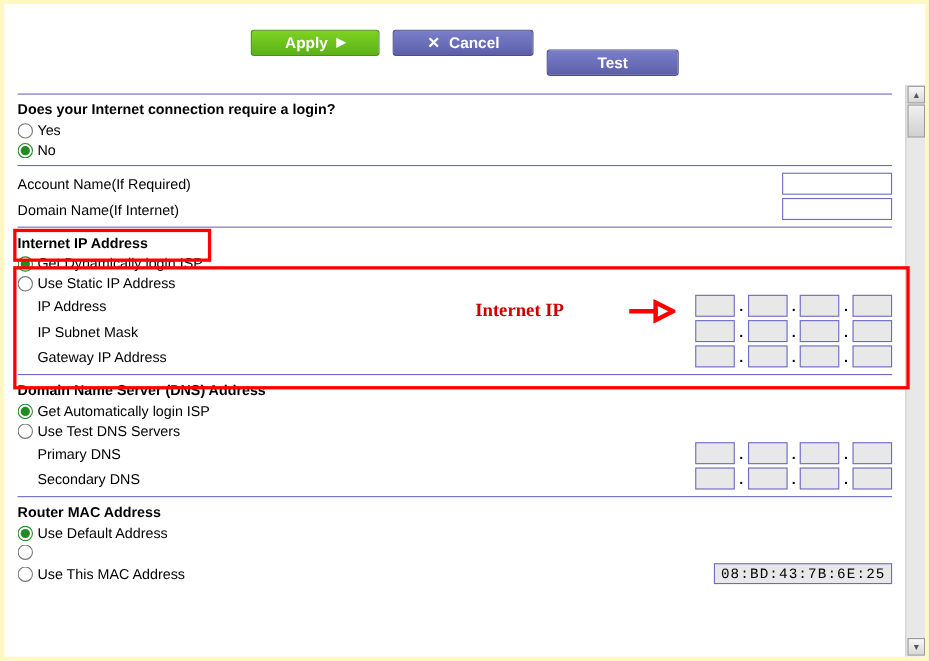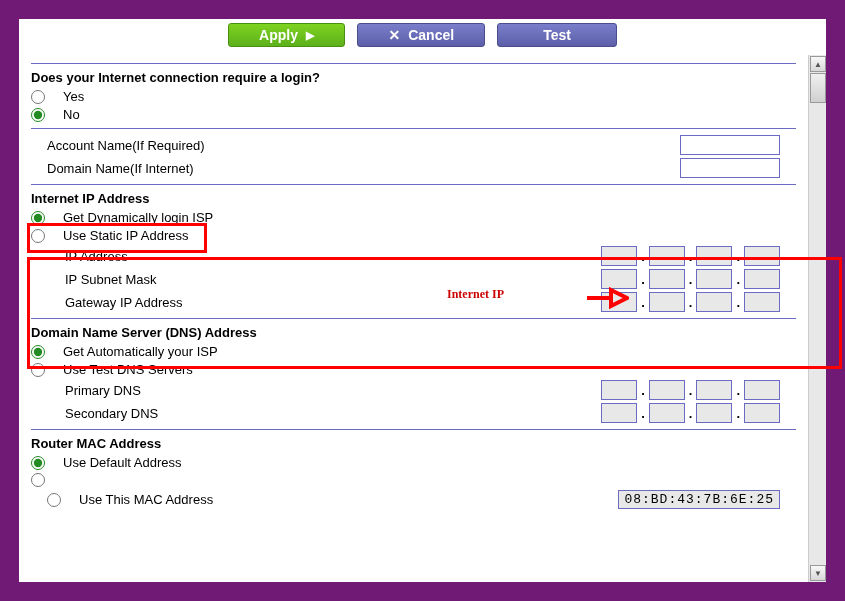--- a/index.html
+++ b/index.html
@@ -1,52 +1,52 @@
 <!DOCTYPE html>
 <html><head>
 <meta charset="utf-8">
 <style>
 * { box-sizing: border-box; margin: 0; padding: 0; }
 body { font-family: Arial, sans-serif; font-size: 13px; background: #333; }
-.outer-frame { background: #701a75; padding: 19px; width: 845px; height: 601px; position: relative; }
+.outer-frame { background: #fef9c3; padding: 4px; width: 845px; height: 601px; position: relative; }
 .window { background: #fff; width: 100%; height: 100%; position: relative; display: flex; flex-direction: column; }
 .button-bar { display: flex; gap: 12px; padding: 4px 0 8px 0; justify-content: center; align-items: center; background: #fff; }
 .btn { border: none; padding: 3px 30px; font-size: 14px; font-weight: bold; color: #fff; border-radius: 3px; cursor: pointer; display: inline-flex; align-items: center; gap: 8px; }
 .btn-apply { background: linear-gradient(to bottom, #7ed321, #5cb01a); border: 1px solid #4a9010; }
 .btn-cancel, .btn-test { background: linear-gradient(to bottom, #7a7dc9, #5c5fa8); border: 1px solid #4a4d8a; }
-.btn-test { padding: 3px 45px; }
+.btn-test { padding: 3px 45px; margin-top: 37px; }
 .btn-arrow { font-size: 11px; }
 .btn-x { font-weight: bold; }
 .content-wrap { flex: 1; position: relative; overflow: hidden; display: flex; }
 .content { flex: 1; overflow-y: auto; padding: 6px 12px 6px 12px; }
 .scrollbar-track { width: 18px; background: #e8e8e8; border-left: 1px solid #ccc; position: relative; }
 .scrollbar-up, .scrollbar-down { position: absolute; width: 16px; height: 16px; background: linear-gradient(to bottom,#f8f8f8,#d8d8d8); border: 1px solid #999; display: flex; align-items: center; justify-content: center; font-size: 8px; color: #555; }
 .scrollbar-up { top: 1px; left: 1px; }
 .scrollbar-down { bottom: 1px; left: 1px; }
 .scrollbar-thumb { position: absolute; top: 18px; left: 1px; width: 16px; height: 30px; background: linear-gradient(to bottom,#f0f0f0,#d0d0d0); border: 1px solid #999; }
 .section-title { font-weight: bold; color: #000; margin: 6px 0 4px 0; }
 .hr { border: none; border-top: 1.5px solid #6b6bc4; margin: 6px 0; }
-.radio-row { display: flex; align-items: flex-end; gap: 18px; margin: 3px 0; }
+.radio-row { display: flex; align-items: flex-end; gap: 4px; margin: 3px 0; }
 .radio-row input[type=radio] { width: 14px; height: 14px; cursor: pointer; accent-color: #228B22; }
 .radio-row label { cursor: pointer; color: #000; }
-.field-row { display: flex; align-items: center; justify-content: space-between; margin: 3px 16px; }
+.field-row { display: flex; align-items: center; justify-content: space-between; margin: 3px 0; }
 .field-label { color: #000; }
 .field-label.indent { padding-left: 18px; }
 .text-input { border: 1px solid #6b6bc4; background: #fff; height: 20px; width: 100px; padding: 0 3px; }
 .text-input.wide { width: 100px; }
 .ip-group { display: flex; align-items: center; gap: 2px; }
 .ip-oct { border: 1px solid #6b6bc4; background: #e8e8e8; width: 36px; height: 20px; text-align: center; padding: 0; }
 .ip-dot { color: #000; font-weight: bold; padding: 0 2px; }
 .mac-display { border: 1px solid #6b6bc4; background: #e8e8e8; font-family: "Courier New", monospace; padding: 1px 5px; font-size: 13px; letter-spacing: 1px; text-align: center; }
 .first-hr { margin-top: 2px; }
 
 .red-box { position: absolute; border: 3px solid red; pointer-events: none; z-index: 50; }
 .red-box-1 { left: 8px; top: 204px; width: 180px; height: 30px; }
 .red-box-2 { left: 8px; top: 238px; width: 815px; height: 112px; }
-.annot-label { position: absolute; color: #cc0000; font-family: "Times New Roman", serif; font-weight: bold; font-size: 12px; z-index: 51; pointer-events: none; }
+.annot-label { position: absolute; color: #cc0000; font-family: "Times New Roman", serif; font-weight: bold; font-size: 17px; z-index: 51; pointer-events: none; }
 .annot-label-1 { left: 428px; top: 268px; }
 .annot-arrow { position: absolute; z-index: 51; left: 566px; top: 268px; pointer-events: none; }
 </style>
 </head>
 <body>
 
 <div class="outer-frame">
   <div class="window">
 
     <div class="button-bar">
@@ -131,21 +131,21 @@
             <input class="ip-oct" style="">
               <span class="ip-dot">.</span>
             <input class="ip-oct" style="">
           </span>
         </div>
 
         <hr class="hr">
         <div class="section-title">Domain Name Server (DNS) Address</div>
         <div class="radio-row">
           <input type="radio" name="dns" checked="" style="">
-          <label>Get Automatically your ISP</label>
+          <label>Get Automatically login ISP</label>
         </div>
         <div class="radio-row">
           <input type="radio" name="dns" style="">
           <label>Use Test DNS Servers</label>
         </div>
         <div class="field-row">
           <span class="field-label indent">Primary DNS</span>
           <span class="ip-group">
             <input class="ip-oct" style="">
               <span class="ip-dot">.</span>

